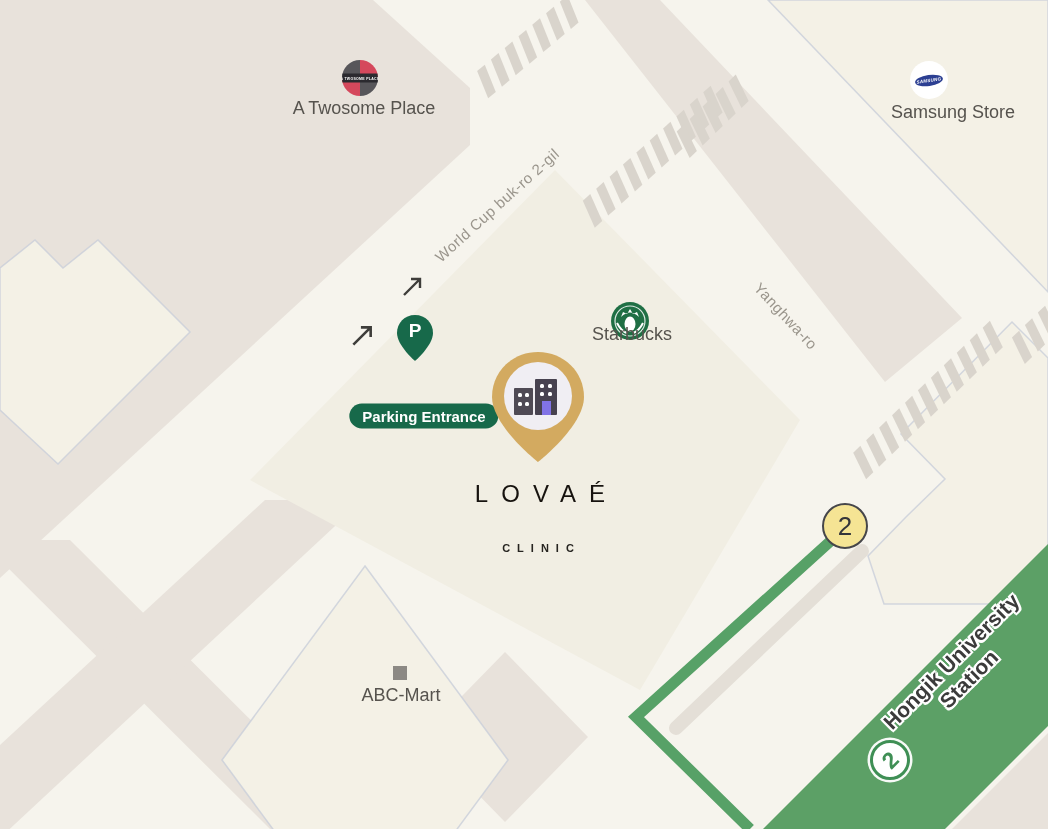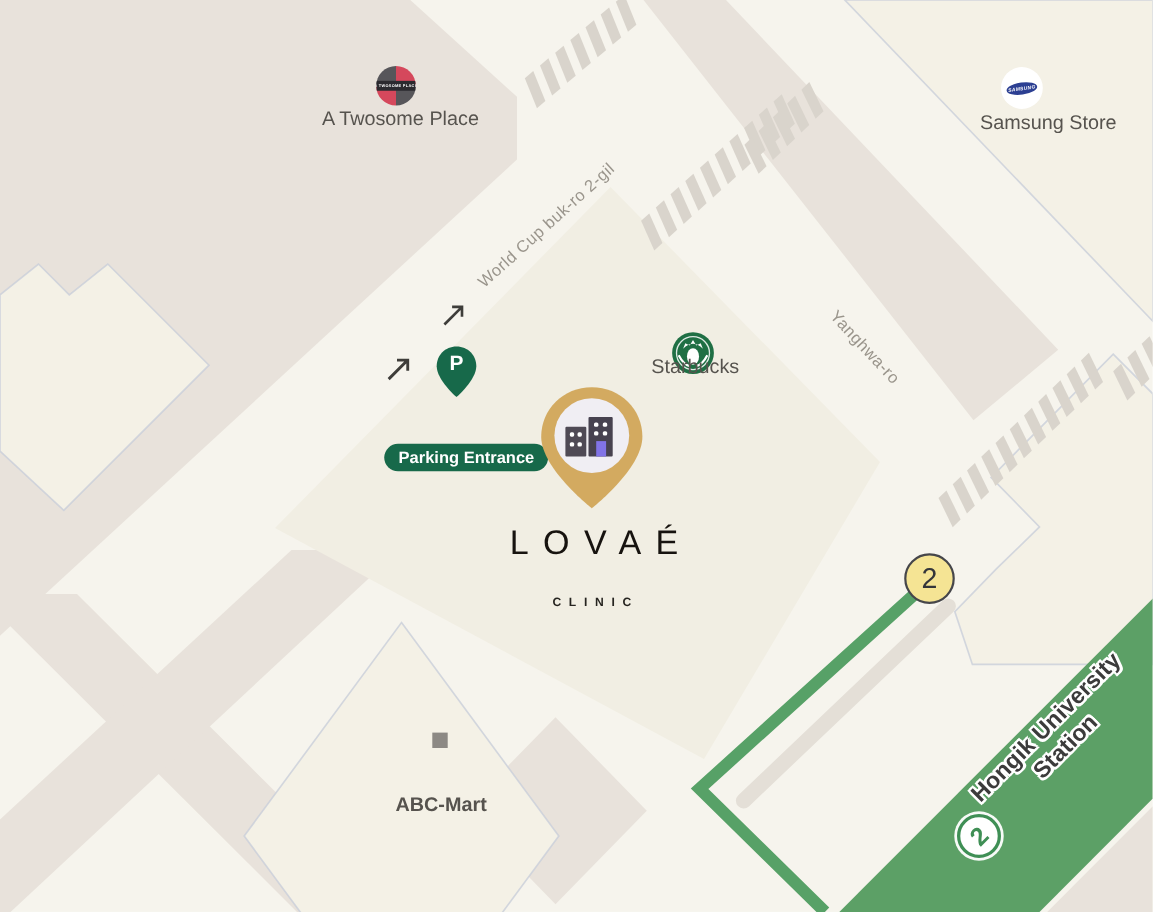--- a/index.html
+++ b/index.html
@@ -25,21 +25,21 @@
     display:flex;align-items:center;justify-content:center;}
   .samsung-ellipse{width:28px;height:11px;border-radius:50%;background:#2C3F92;
     transform:rotate(-8deg);display:flex;align-items:center;justify-content:center;}
   .samsung-ellipse span{color:#fff;font-size:4.5px;font-weight:700;font-style:italic;letter-spacing:.3px;}
   
   .parking-pill{background:#17694A;color:#fff;font-weight:700;font-size:15px;
     padding:4px 13px;border-radius:14px;}
   .pin-letter{position:absolute;left:0;top:6px;width:100%;text-align:center;
     color:#fff;font-weight:700;font-size:19px;}
   
-  .lovae-name{font-size:31px;letter-spacing:13px;padding-left:13px;color:#17130F;
+  .lovae-name{font-size:24px;letter-spacing:13px;padding-left:13px;color:#17130F;
     font-weight:400;}
   .lovae-sub{font-size:11px;letter-spacing:7px;padding-left:7px;color:#262420;font-weight:700;margin-top:25px;}
   
   .abc-square{width:14px;height:14px;background:#8C8984;}
   
   .exit-badge{width:46px;height:46px;border-radius:50%;background:#F5E494;
     border:2.5px solid #46464A;box-sizing:border-box;display:flex;align-items:center;justify-content:center;
     font-size:26px;color:#34353A;font-weight:500;}
   .line-badge{width:40px;height:40px;border-radius:50%;background:#fff;
     border:3px solid #3F8F55;box-sizing:border-box;box-shadow:0 0 0 2.5px rgba(255,255,255,.95);
@@ -199,21 +199,21 @@
       <rect x="10" y="-12" width="4" height="4" rx="1.5" fill="#fff"></rect>
       <rect x="2" y="-4" width="4" height="4" rx="1.5" fill="#fff"></rect>
       <rect x="10" y="-4" width="4" height="4" rx="1.5" fill="#fff"></rect>
       <rect x="4" y="5" width="9" height="14" fill="#8173E6"></rect>
     </g>
   </svg>
   <div class="ov lovae-name" style="left:540px;top:494px;">LOVAÉ</div>
   <div class="ov lovae-sub" style="left:538px;top:523px;">CLINIC</div>
 
   <div class="ov abc-square" style="left:400px;top:673px;"></div>
-  <div class="ov poi-label" style="left:401px;top:732px;font-weight:bold;">ABC-Mart</div>
+  <div class="ov poi-label" style="left:401px;top:695px;">ABC-Mart</div>
 
   <div class="ov exit-badge" style="left:845px;top:526px;">
       <span>2</span>
     </div>
 
   <div class="ov station-text" style="left:960px;top:670px;transform:translate(-50%,-50%) rotate(-45deg);">
     <div>Hongik University</div>
     <div>Station</div>
   </div>
   <div class="ov line-badge" style="left:890px;top:760px;">

